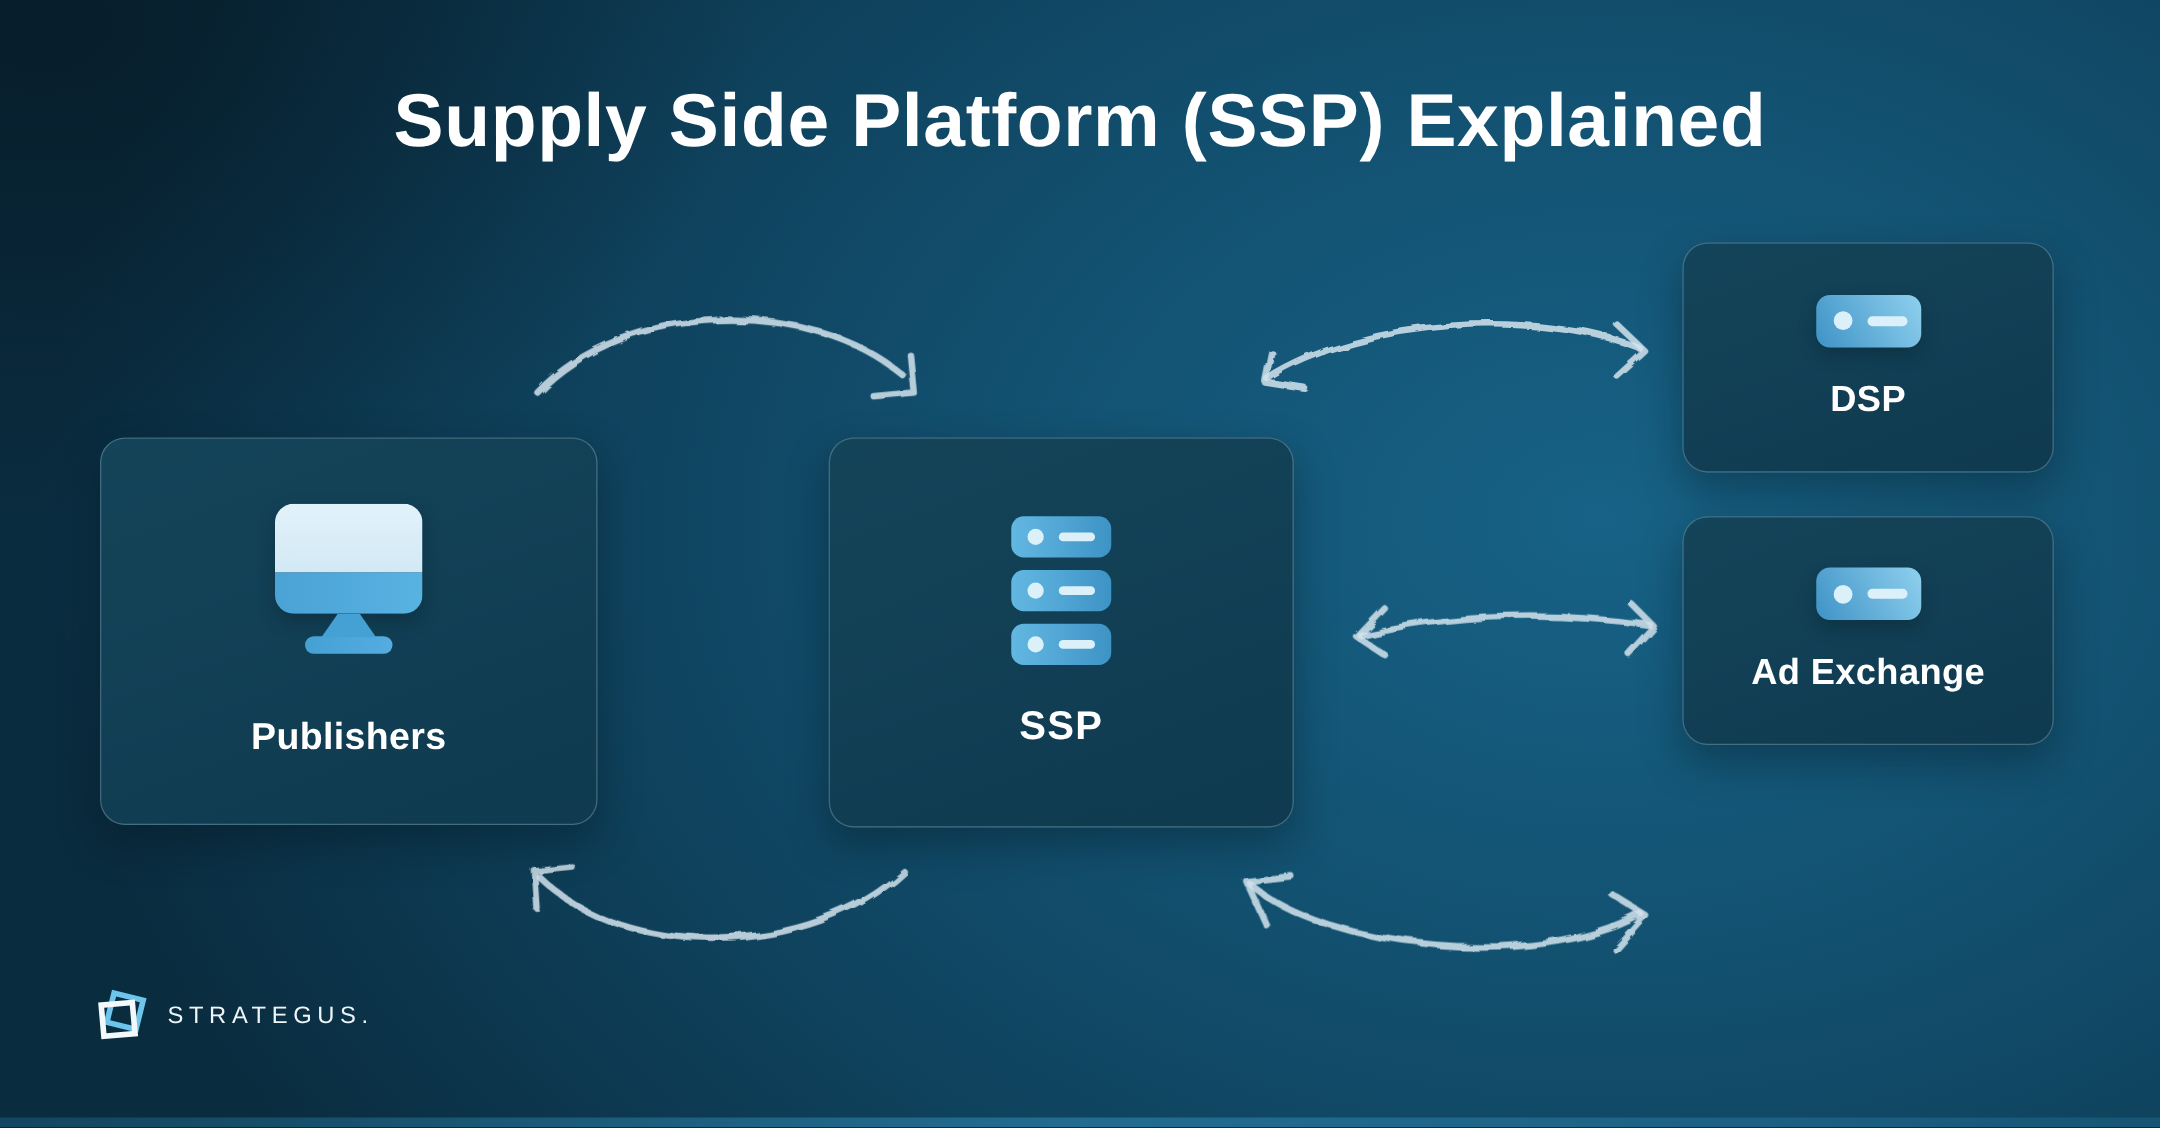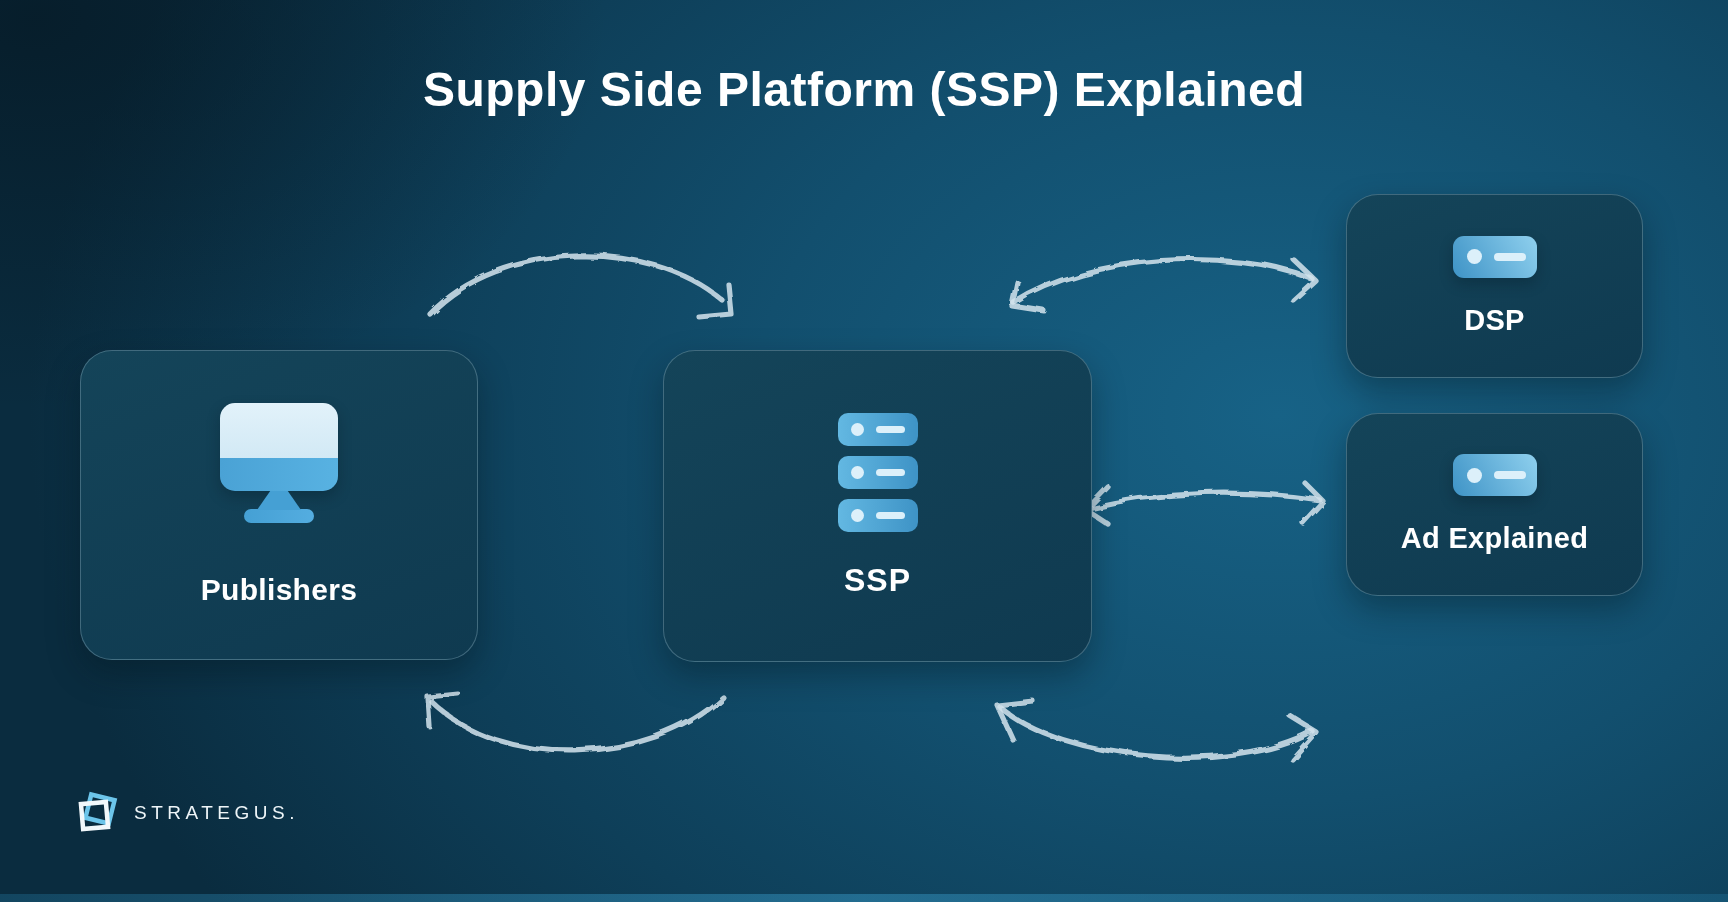--- a/index.html
+++ b/index.html
@@ -13,37 +13,37 @@
       radial-gradient(820px 560px at 2% 2%, rgba(4,18,27,0.55), rgba(4,18,27,0) 70%),
       radial-gradient(1250px 920px at 74% 46%, #176286 0%, #124f6e 42%, #0e3f59 70%, #0a2c3f 100%);
   }
   .bottom-strip{
     position:absolute;left:0;bottom:0;width:100%;height:8px;
     background:linear-gradient(to right, rgba(35,118,158,0.35), rgba(45,130,170,0.65), rgba(35,118,158,0.35));
   }
   .page-title{
     position:absolute;top:62px;left:0;width:100%;
     text-align:center;margin:0;
-    font-size:48px;font-weight:700;letter-spacing:0.5px;
+    font-size:60px;font-weight:700;letter-spacing:0.5px;
     color:#ffffff;
   }
   
   .card{
     position:absolute;
     display:flex;flex-direction:column;align-items:center;justify-content:center;
     background:linear-gradient(160deg, #144459 0%, #0f3a50 100%);
     border:1.5px solid rgba(180,212,226,0.30);
-    border-radius:32px;
+    border-radius:20px;
     box-shadow:0 14px 32px rgba(3,16,24,0.35);
   }
   .card .label{
     color:#ffffff;font-weight:700;letter-spacing:0.3px;
   }
   .card-publishers{left:80px;top:350px;width:398px;height:310px;gap:50px;}
-  .card-ssp{left:663px;top:350px;width:429px;height:312px;gap:30px;}
+  .card-ssp{left:663px;top:350px;width:372px;height:312px;gap:30px;}
   .card-small{left:1346px;width:297px;gap:26px;}
   .card-dsp{top:194px;height:184px;}
   .card-adx{top:413px;height:183px;}
   .card-adn{top:634px;height:186px;}
   .card-publishers .label{font-size:30px;}
   .card-ssp .label{font-size:32px;letter-spacing:1px;}
   .card-small .label{font-size:29px;}
   
   .monitor{display:flex;flex-direction:column;align-items:center;}
   .monitor .screen{
@@ -175,21 +175,21 @@
         <span class="dash"></span>
     </div>
     <div class="label">DSP</div>
   </div>
 
   <div class="card card-small card-adx">
     <div class="unit unit-single">
       <span class="dot"></span>
         <span class="dash"></span>
     </div>
-    <div class="label">Ad Explained</div>
+    <div class="label">Ad Exchange</div>
   </div>
 
 
   <div class="logo">
     <svg width="46" height="46" viewBox="0 0 46 46">
       <g fill="none" stroke-width="4.5">
         <rect x="13" y="7" width="24" height="24" stroke="#6cc5ea" transform="rotate(14 25 19)"></rect>
         <rect x="7" y="13" width="25" height="25" stroke="#f2f8fb" transform="rotate(-5 19.5 25.5)"></rect>
       </g>
     </svg>

